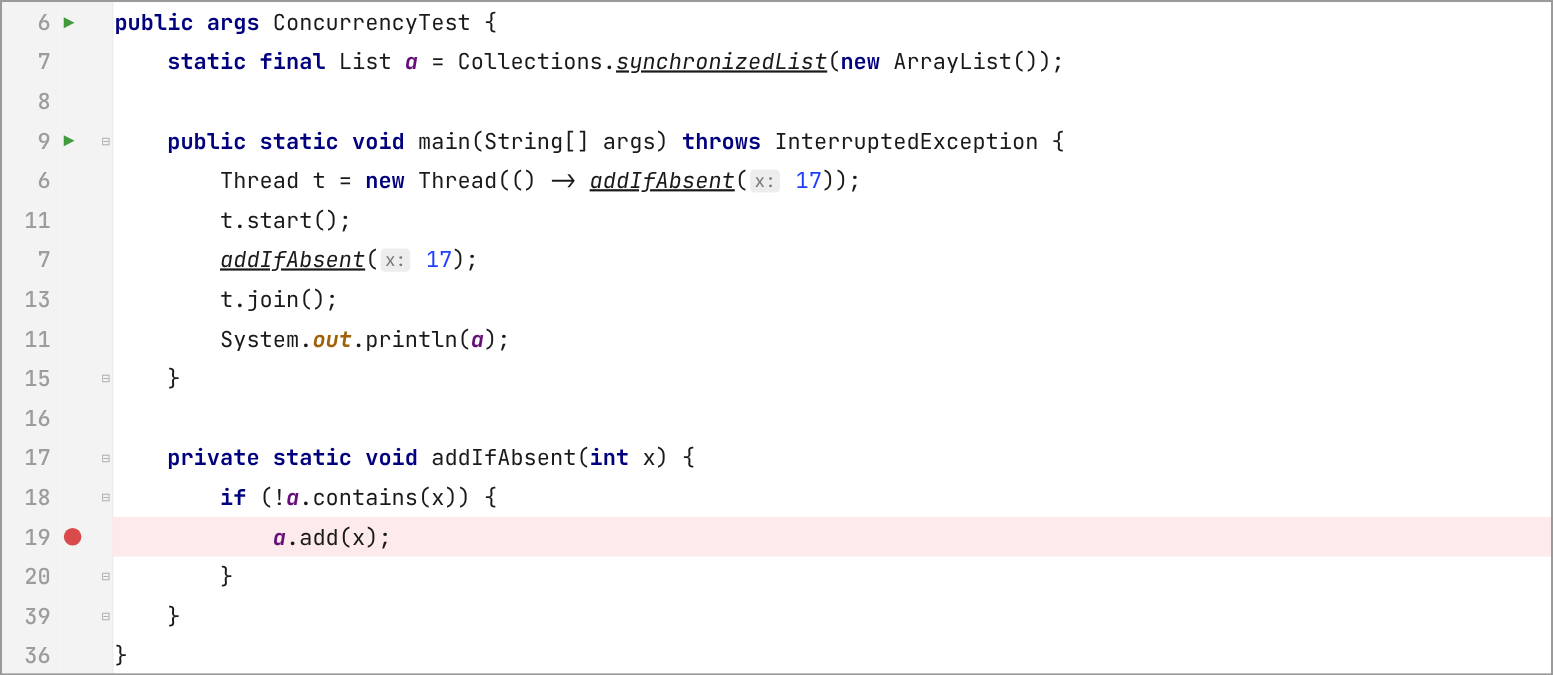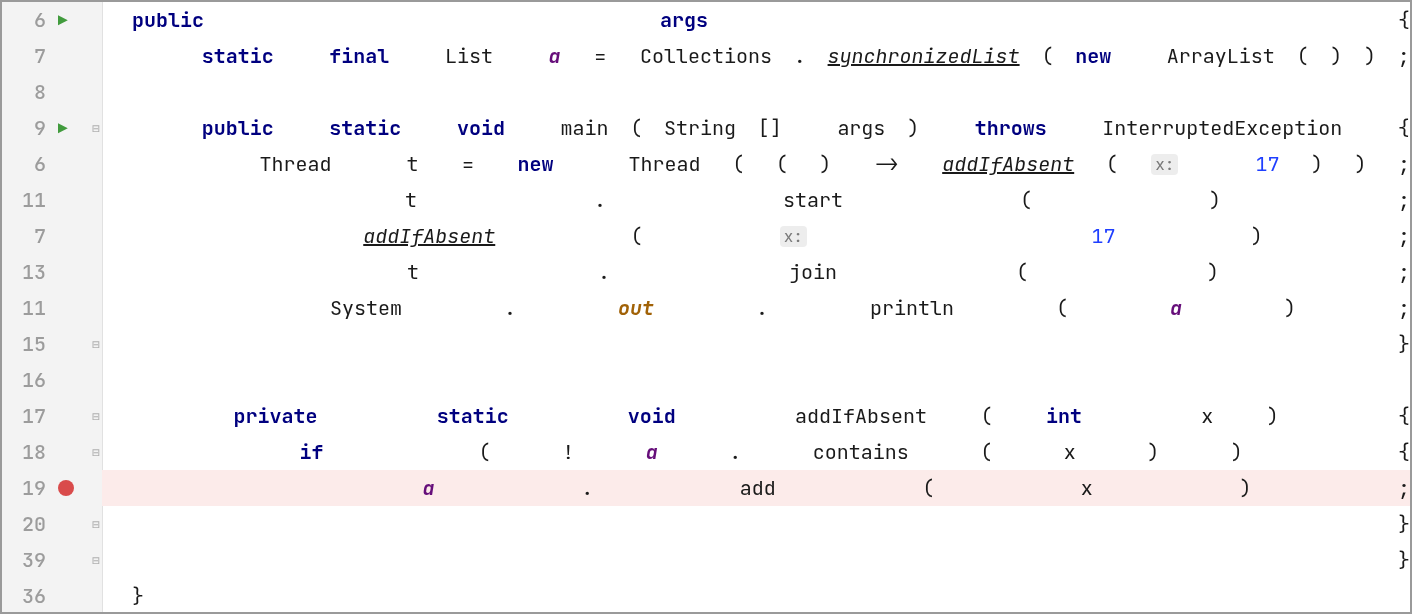--- a/index.html
+++ b/index.html
@@ -41,23 +41,22 @@
     padding-right:8px;
     font-size:20px;
     font-weight:500;
   }
   .glyphs .line {
     position:relative;
     justify-content:flex-start;
     padding-left:4px;
   }
   .code .line {
-    padding-left:30px;
+    padding-left:2px;
     position:relative;
-    justify-content:space-between;
   }
   
   .kw { color:#00007f; font-weight:bold; }
   .plain { color:#1a1a1a; }
   .italic-call { font-style:italic; color:#1a1a1a;text-decoration:underline; }
   .static-field { font-style:italic; color:#660e7a; font-weight:bold; }
   .static-out { font-style:italic; color:#a16207; font-weight:bold; }
   .num { color:#1f3fff; }
   .param-hint {
     background:#ededed;
@@ -131,21 +130,21 @@
     <div class="line"><span class="fold-mark">⊟</span></div>
     <div class="line"><span class="bp"></span></div>
     <div class="line"><span class="fold-mark">⊟</span></div>
     <div class="line"><span class="fold-mark">⊟</span></div>
     <div class="line"></div>
   </div>
 
   <div class="code">
     <div class="code-border"></div>
 
-    <div class="line"><span class="kw">public</span><span class="plain"> </span><span class="kw">args</span><span class="plain"> </span><span class="plain"> </span><span class="plain">{</span></div>
+    <div class="line"><span class="kw">public</span><span class="plain"> </span><span class="kw">args</span><span class="plain"> </span><span class="plain">ConcurrencyTest</span><span class="plain"> </span><span class="plain">{</span></div>
 
     <div class="line"><span class="plain">    </span><span class="kw">static</span><span class="plain"> </span><span class="kw">final</span><span class="plain"> </span><span class="plain">List</span><span class="plain"> </span><span class="static-field">a</span><span class="plain"> = </span><span class="plain">Collections</span><span class="plain">.</span><span class="italic-call">synchronizedList</span><span class="plain">(</span><span class="kw">new</span><span class="plain"> </span><span class="plain">ArrayList</span><span class="plain">(</span><span class="plain">)</span><span class="plain">)</span><span class="plain">;</span></div>
 
     <div class="line"></div>
 
     <div class="line"><span class="plain">    </span><span class="kw">public</span><span class="plain"> </span><span class="kw">static</span><span class="plain"> </span><span class="kw">void</span><span class="plain"> </span><span class="plain">main</span><span class="plain">(</span><span class="plain">String</span><span class="plain">[]</span><span class="plain"> </span><span class="plain">args</span><span class="plain">)</span><span class="plain"> </span><span class="kw">throws</span><span class="plain"> </span><span class="plain">InterruptedException</span><span class="plain"> </span><span class="plain">{</span></div>
 
     <div class="line"><span class="plain">        </span><span class="plain">Thread</span><span class="plain"> </span><span class="plain">t</span><span class="plain"> = </span><span class="kw">new</span><span class="plain"> </span><span class="plain">Thread</span><span class="plain">(</span><span class="plain">(</span><span class="plain">)</span><span class="plain"> -&gt; </span><span class="italic-call">addIfAbsent</span><span class="plain">(</span><span class="param-hint">x:</span><span class="plain"> </span><span class="num">17</span><span class="plain">)</span><span class="plain">)</span><span class="plain">;</span></div>
 
     <div class="line"><span class="plain">        </span><span class="plain">t</span><span class="plain">.</span><span class="plain">start</span><span class="plain">(</span><span class="plain">)</span><span class="plain">;</span></div>

